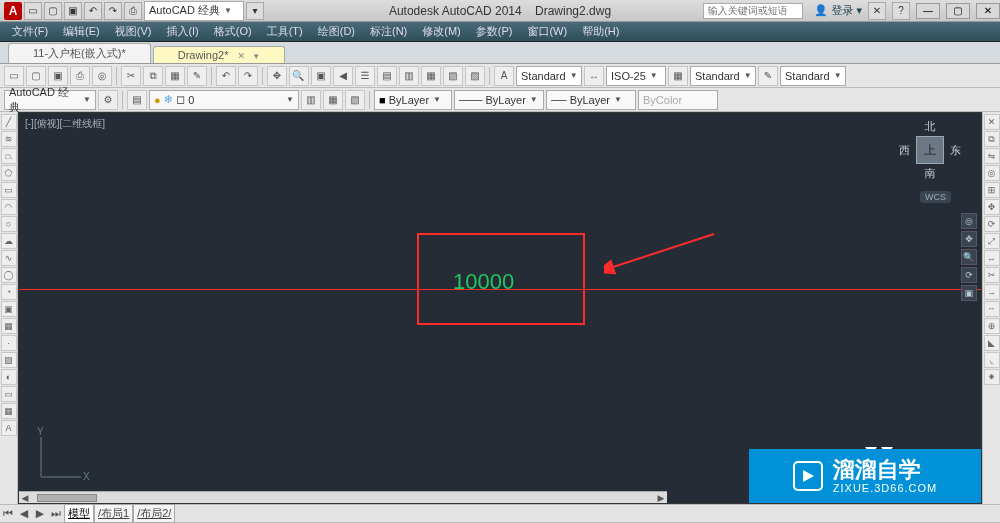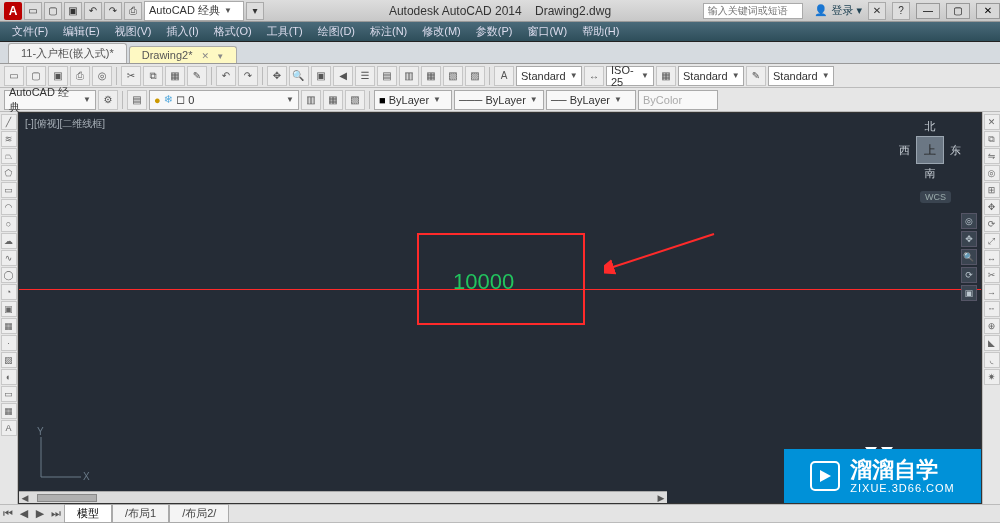--- a/index.html
+++ b/index.html
@@ -51,21 +51,21 @@
   }
   .menubar span {
     color:#dde; font-size:11px; padding:2px 6px; cursor:default;
   }
   .tabbar {
     height:22px; background:#d6dbe0; display:flex; align-items:flex-end;
     padding-left:8px; border-bottom:1px solid #999;
   }
   .tab {
     background:#f3f3f3; border:1px solid #aaa; border-bottom:none;
-    padding:2px 12px; font-size:11px; color:#555; margin-right:2px;
+    padding:2px 24px; font-size:11px; color:#555; margin-right:2px;
     border-radius:3px 3px 0 0; position:relative;
   }
   .tab.active { background:#fef9c3; font-weight:normal;}
   .tab .x { margin-left:6px; color:#888; font-size:9px;}
   .tab .dd { margin-left:4px; color:#888; font-size:8px;}
   .toolrow {
     height:24px; background:#e6e6e6; border-bottom:1px solid #bbb;
     display:flex; align-items:center; padding:0 4px; gap:2px;
   }
   .tbtn {
@@ -131,37 +131,37 @@
   .navcol {
     position:absolute; right:4px; top:100px; width:16px;
     display:flex; flex-direction:column; gap:2px;
   }
   .navcol div { width:16px; height:16px; background:#3a4450; border:1px solid #556;
     font-size:9px; color:#bcc8d0; display:flex; align-items:center; justify-content:center;}
   .ucs {
     position:absolute; left:14px; bottom:18px; color:#6a7a88; font-size:10px;
   }
   .logo-watermark {
-    position:absolute; right:0; bottom:0; width:197px; height:54px;
+    position:absolute; right:0; bottom:0; width:232px; height:54px;
     background:#0091d8; color:#fff; display:flex; align-items:center;
     justify-content:center; gap:10px;
   }
   .logo-watermark .play {
     width:30px; height:30px; border:2px solid #fff; border-radius:5px;
     display:flex; align-items:center; justify-content:center;
   }
   .logo-watermark .txt { display:flex; flex-direction:column; line-height:1.1;}
   .logo-watermark .ch { font-size:22px; font-weight:bold;}
   .logo-watermark .en { font-size:11px; letter-spacing:1px;}
   .modeltabs {
     height:18px; background:#e4e4e4; border-top:1px solid #bbb;
     display:flex; align-items:center; font-size:11px; color:#444;
   }
   .modeltabs .nav { width:16px; text-align:center; color:#555;}
-  .modeltabs .mtab { padding:1px 12px; border:1px solid #aaa; background:#f4f4f4;}
+  .modeltabs .mtab { padding:1px 3px; border:1px solid #aaa; background:#f4f4f4;text-decoration:underline;}
   .modeltabs .mtab.active { background:#fff; color:#000;}
   .cmdline {
     height:28px; background:#f0f0f0; border-top:1px solid #bbb;
     font-size:11px; color:#333; padding:1px 6px; line-height:13px;
     font-family:"SimSun",monospace;
   }
   .down-indicator {
     position:absolute; left:846px; top:334px; display:flex; gap:4px;
   }
   .down-indicator span {
@@ -259,21 +259,21 @@
   <div class="tbtn">▦</div>
   <div class="tbtn">▧</div>
   <div class="tbtn">▨</div>
   <div class="sep"></div>
   <div class="tbtn">A</div>
   <div class="combo" style="width:66px">
     <span>Standard</span>
       <span class="arr">▼</span>
   </div>
   <div class="tbtn">↔</div>
-  <div class="combo" style="width:48px">
+  <div class="combo" style="width:60px">
     <span>ISO-25</span>
       <span class="arr">▼</span>
   </div>
   <div class="tbtn">▦</div>
   <div class="combo" style="width:66px">
     <span>Standard</span>
       <span class="arr">▼</span>
   </div>
   <div class="tbtn">✎</div>
   <div class="combo" style="width:66px">

